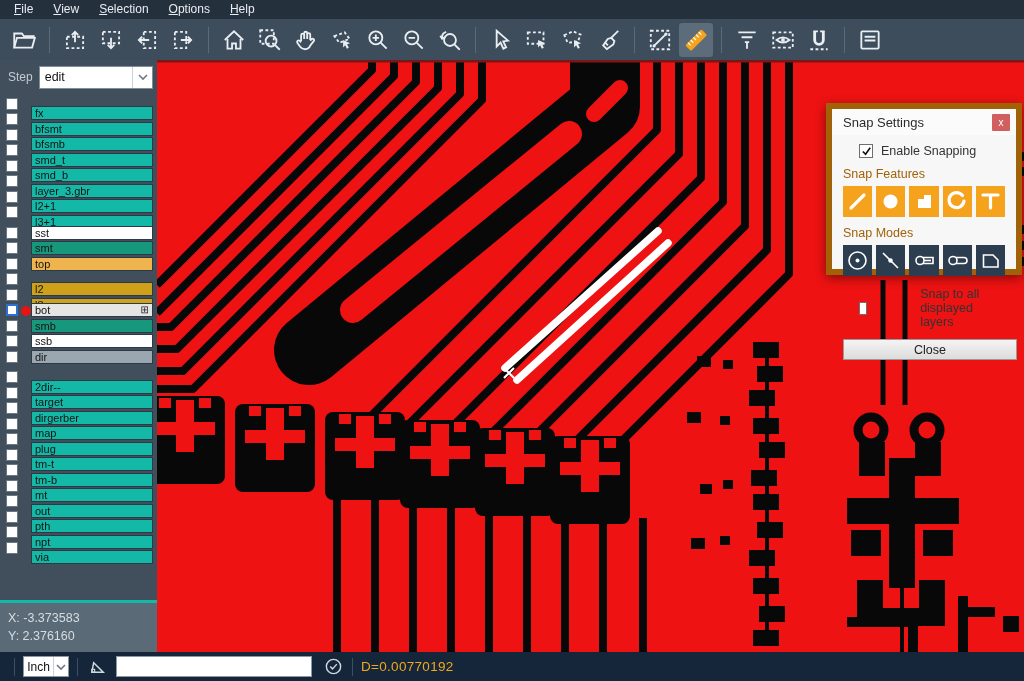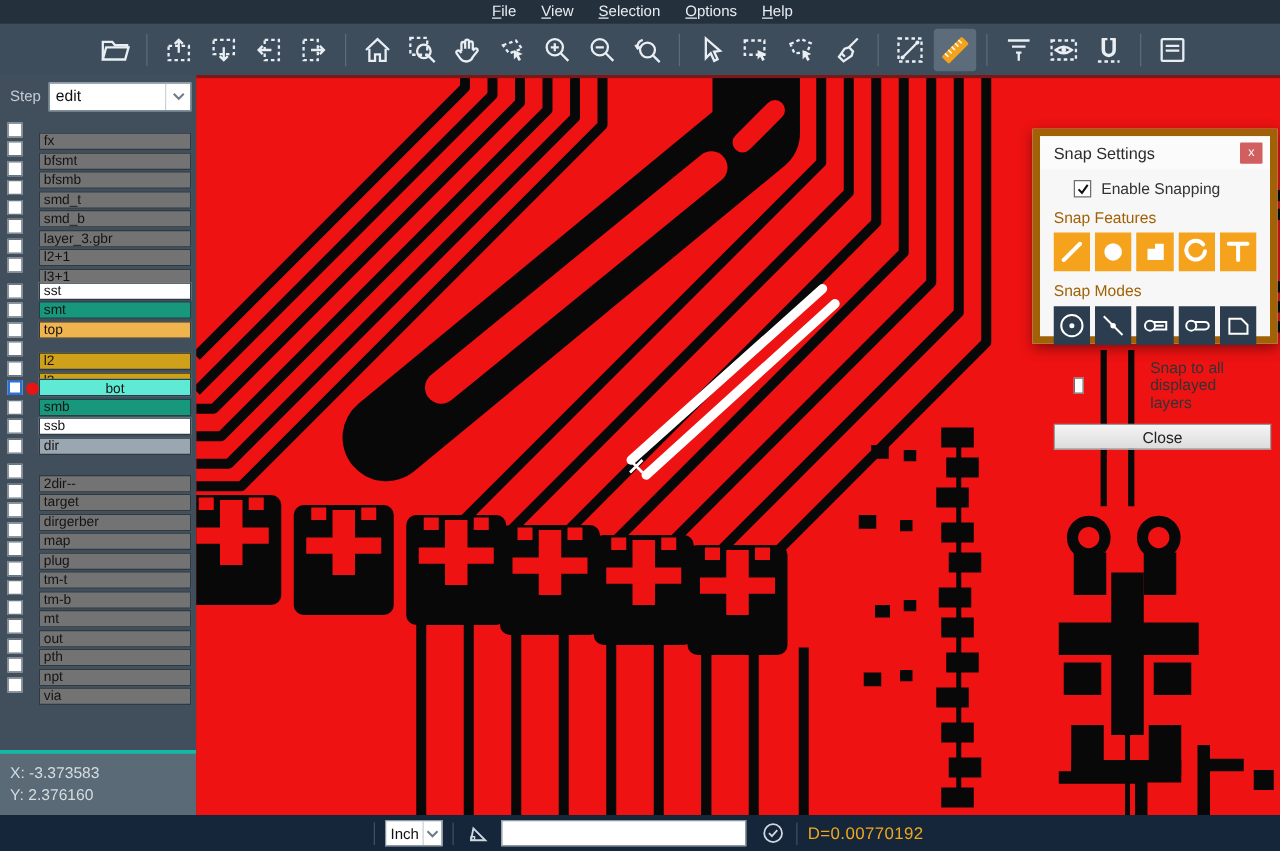--- a/index.html
+++ b/index.html
@@ -1,18 +1,18 @@
 <!DOCTYPE html>
 <html><head>
 <meta charset="utf-8">
 <style>
   * { margin:0; padding:0; box-sizing:border-box; }
   html,body { width:1024px; height:681px; overflow:hidden;
     font-family:"Liberation Sans", sans-serif; background:#2c3947; }
-  .abs { position:absolute;justify-content:center; }
+  .abs { position:absolute; }
 
   
   #menubar { left:0; top:0; width:1024px; height:19px; background:#25303d;
     display:flex; align-items:center; padding-left:4px; }
   .menu-item { color:#e8edf2; font-size:12px; padding:0 10px; height:19px;
     line-height:19px; cursor:default; }
   .menu-item u { text-decoration:underline; }
 
   
   #toolbar { left:0; top:19px; width:1024px; height:41px; background:#3d4d5c;
@@ -37,26 +37,26 @@
   .lrow { display:flex; align-items:center; height:15px; margin-bottom:0.5px; position:relative; }
   .lrow .cb { width:12px; height:12px; background:#fff; border:1px solid #6a7680;
     margin-left:6px; flex:0 0 auto; }
   .lrow .cb.sel { border:2px solid #2f6fd0; }
   .dot { position:absolute; left:21px; top:3px; width:10px; height:10px;
     border-radius:50%; background:#e81414; }
   .lrow .lbl { margin-left:13px; width:122px; height:14px; font-size:11px;
     color:#141414; padding:0 3px; line-height:14px; border:1px solid #2c3a46;
     display:flex; justify-content:space-between; align-items:center; white-space:nowrap; overflow:hidden;}
   .lsep { height:5px; }
-  .c-cyan  { background:#737373;margin-top:19px; }
+  .c-cyan  { background:#14b8a6;margin-top:19px; }
   .c-white { background:#ffffff; }
   .c-teal  { background:#17987c; }
   .c-amber { background:#f0b44e; }
   .c-gold  { background:#cfa11b;margin-top:20px; }
-  .c-amberdark { background:#5eead4;flex-direction:column; }
+  .c-amberdark { background:#e5e5e5; }
   .c-gray  { background:#9aa6b0; }
   .gridglyph { font-size:10px; color:#222; line-height:10px; }
   #coordarea { position:absolute; left:0; bottom:0; width:157px; height:52px;
     background:#5a6a76; border-top:3px solid #14b8a6; padding:6px 0 0 8px; }
   #coordarea div { color:#d6dde2; font-size:12.5px; line-height:18px; }
 
   
   #canvas { left:157px; top:60px; width:867px; height:592px; background:#ee1212;
     cursor:crosshair; }
 

